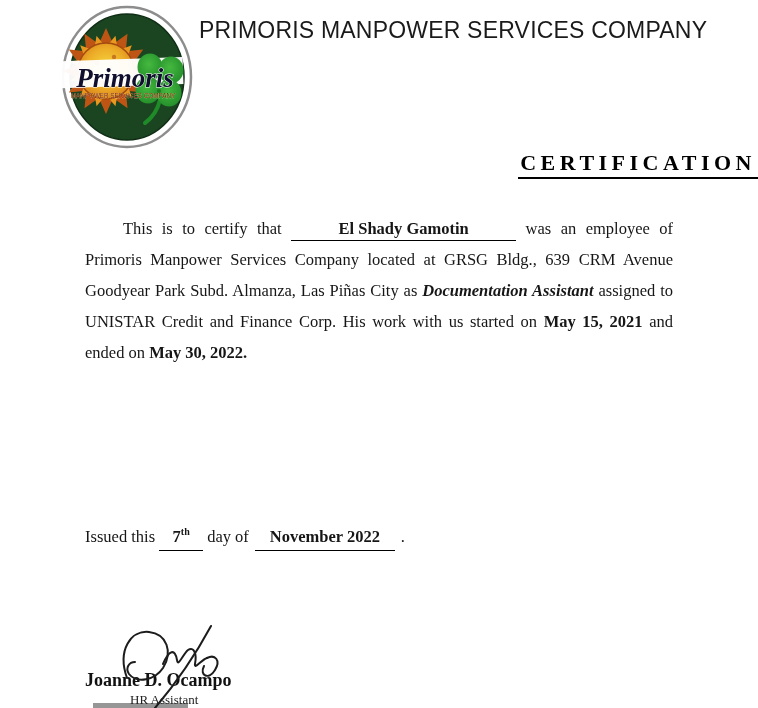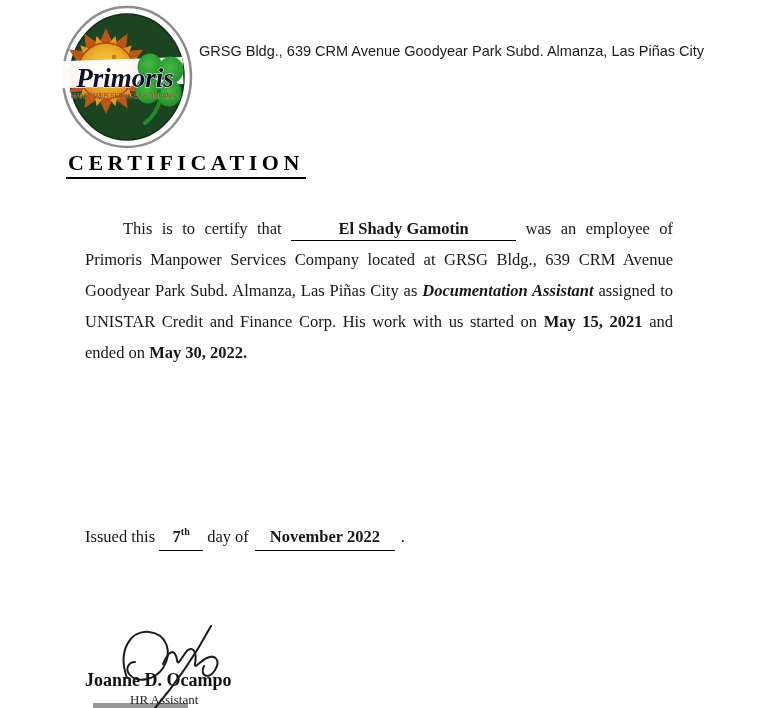--- a/index.html
+++ b/index.html
@@ -9,21 +9,21 @@
   
   .logo { position:absolute; left:61px; top:5px; width:132px; height:144px; }
   .header-text { position:absolute; left:199px; top:16px; width:545px;
                  font-family:"Liberation Sans", sans-serif; }
   .company-title { font-size:23px; line-height:28px; color:#1a1a1a; letter-spacing:0.2px; }
   .address-line { margin-top:27px; font-size:14.5px; color:#1a1a1a; }
   .contact-line { margin-top:12px; font-size:14.5px; color:#1a1a1a; }
   .email-link { color:#0563C1; text-decoration:underline; cursor:pointer; }
 
   
-  .cert-heading-row { position:absolute; left:0; top:150px; width:758px; text-align:left;
+  .cert-heading-row { position:absolute; left:0; top:150px; width:758px; text-align:right;
                       padding-left:66px; }
   .cert-heading { display:inline-block; font-size:22px; font-weight:bold; letter-spacing:4.5px;
                   color:#000; border-bottom:2px solid #000; padding:0 2px 1px 2px; }
 
   
   .para1 { position:absolute; left:85px; top:213px; width:588px; font-size:16.5px;
            line-height:31px; text-align:justify; text-indent:38px; }
   .name-blank { display:inline-block; width:225px; text-indent:0; text-align:center;
                 border-bottom:1px solid #000; font-weight:bold; line-height:22px; }
   .bold { font-weight:bold; }
@@ -98,21 +98,21 @@
       <circle cx="106" cy="74" r="2" fill="#146018" opacity=".6"></circle>
       <circle cx="98" cy="86" r="2" fill="#146018" opacity=".6"></circle>
     </g>
 
     <text x="64" y="82" text-anchor="middle" font-family="'Liberation Serif',serif" font-style="italic" font-weight="bold" font-size="27" fill="#10102e" stroke="#ffffff" stroke-width="0.9" paint-order="stroke">Primoris</text>
     <text x="62" y="93" text-anchor="middle" font-family="'Liberation Sans',sans-serif" font-size="6.3" fill="#7a1f10" stroke="#f2e49a" stroke-width="0.25" paint-order="stroke">MANPOWER SERVICES COMPANY</text>
   </svg>
 </div>
 
 <div class="header-text">
-  <div class="address-line">GRSG Bldg., 639 CRM Avenue Goodyear Park Subd. Almanza, Las Piñas City</div>
+  <div class="company-title">PRIMORIS MANPOWER SERVICES COMPANY</div>
 </div>
 
 <div class="cert-heading-row">
   <span class="cert-heading">CERTIFICATION</span>
 </div>
 
 <div class="para1">
   <span>This is to certify that</span>
   <span class="name-blank"><span>El Shady Gamotin</span></span>
   <span>was an employee of Primoris Manpower Services Company located at GRSG Bldg., 639 CRM Avenue Goodyear Park Subd. Almanza, Las Piñas City as</span>

